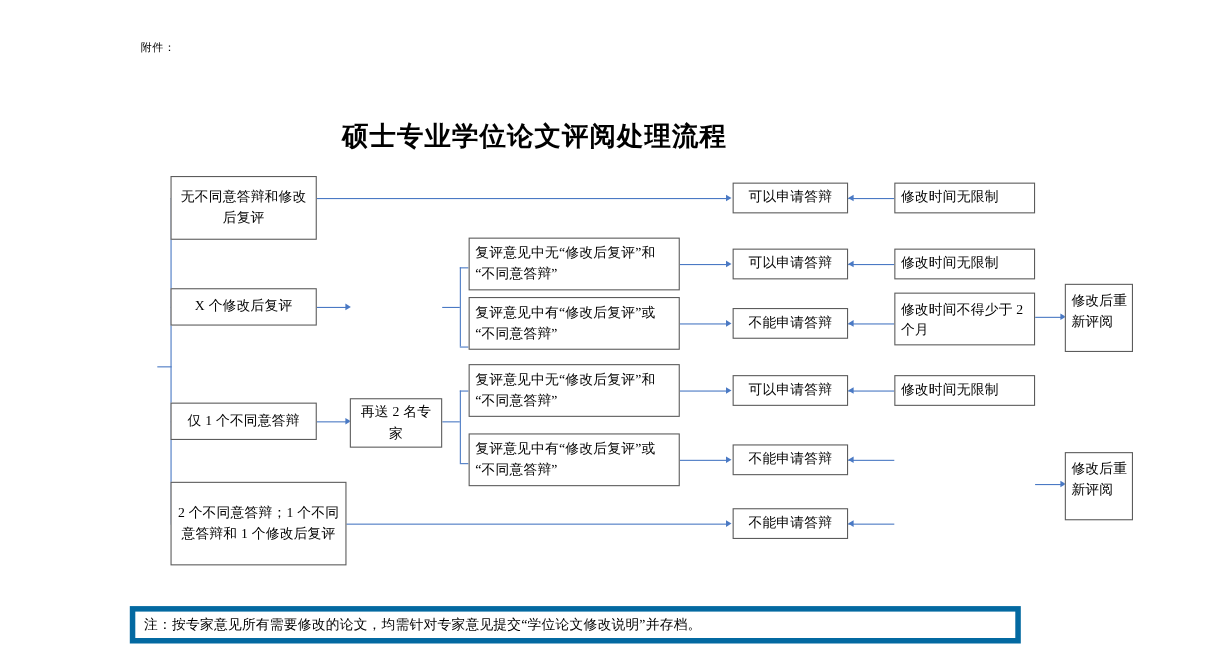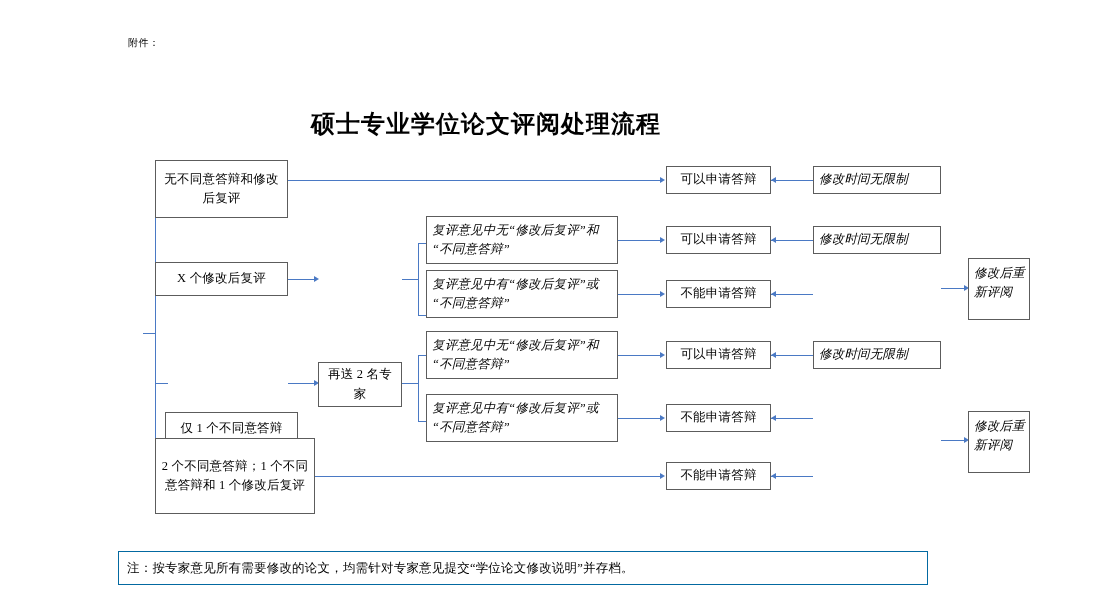--- a/index.html
+++ b/index.html
@@ -50,21 +50,21 @@
     align-items: center;
     font-size: 12.5px;
     line-height: 1.55;
     color: #000000;
     letter-spacing: 0.2px;
     z-index: 3;
   }
   .box.center    { justify-content: center; text-align: center; }
   .box.leftalign { justify-content: flex-start; text-align: left; }
   .box .txt { display: block; width: 100%; padding: 0 4px; }
-  .box.leftalign .txt { padding: 0 3px 0 5px; font-style: italic; }
+  .box.leftalign .txt { padding: 0 3px 0 5px; }
   .box.topalign { align-items: flex-start; }
   .box.topalign .txt { padding-top: 5px; }
 
   
   .ln {
     position: absolute;
     background: #4a79c4;
     z-index: 1;
   }
   .ln.h { height: 1px; }
@@ -88,21 +88,21 @@
   }
 
   
   .note-box {
     position: absolute;
     left: 118px;
     top: 551px;
     width: 810px;
     height: 34px;
     box-sizing: border-box;
-    border: 1px solid #0369a1;
+    border: 5px solid #0369a1;
     background: #ffffff;
     display: flex;
     align-items: center;
     font-size: 12.5px;
     letter-spacing: 0.2px;
   }
   .note-box .txt { padding-left: 8px; }
 </style>
 </head>
 <body>
@@ -179,21 +179,21 @@
 
 
   <div class="box center" style="left:155px; top:262px; width:133px; height:34px;">
     <span class="txt">X 个修改后复评</span>
   </div>
 
   <div class="box center" style="left:155px; top:160px; width:133px; height:58px;">
     <span class="txt">无不同意答辩和修改后复评</span>
   </div>
 
-  <div class="box center" style="left:165px; top:366px; width:133px; height:34px;margin-top:46px;">
+  <div class="box center" style="left:155px; top:366px; width:133px; height:34px;">
     <span class="txt">仅 1 个不同意答辩</span>
   </div>
 
   <div class="box center" style="left:155px; top:438px; width:160px; height:76px;">
     <span class="txt">2 个不同意答辩；1 个不同意答辩和 1 个修改后复评</span>
   </div>
 
 
   <div class="box center" style="left:318px; top:362px; width:84px; height:45px;">
     <span class="txt">再送 2 名专家</span>
@@ -240,20 +240,23 @@
   </div>
 
   <div class="box leftalign" style="left:813px; top:166px; width:128px; height:28px;">
     <span class="txt">修改时间无限制</span>
   </div>
 
   <div class="box leftalign" style="left:813px; top:226px; width:128px; height:28px;">
     <span class="txt">修改时间无限制</span>
   </div>
 
+  <div class="box leftalign topalign" style="left:813px; top:266px; width:128px; height:48px;">
+    <span class="txt">修改时间不得少于 2 个月</span>
+  </div>
 
   <div class="box leftalign" style="left:813px; top:341px; width:128px; height:28px;">
     <span class="txt">修改时间无限制</span>
   </div>
 
 
   <div class="box leftalign topalign" style="left:968px; top:258px; width:62px; height:62px;">
     <span class="txt">修改后重新评阅</span>
   </div>
 

